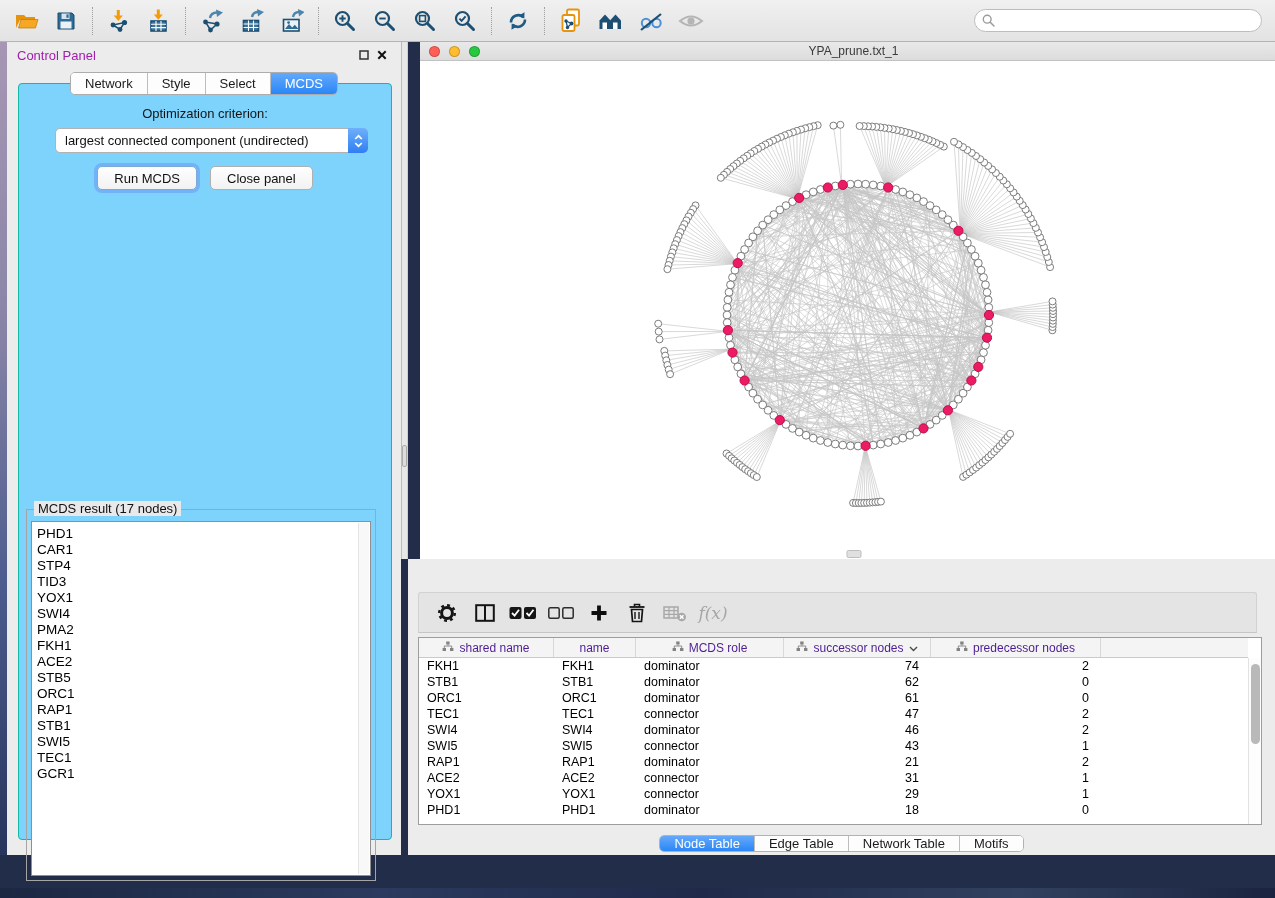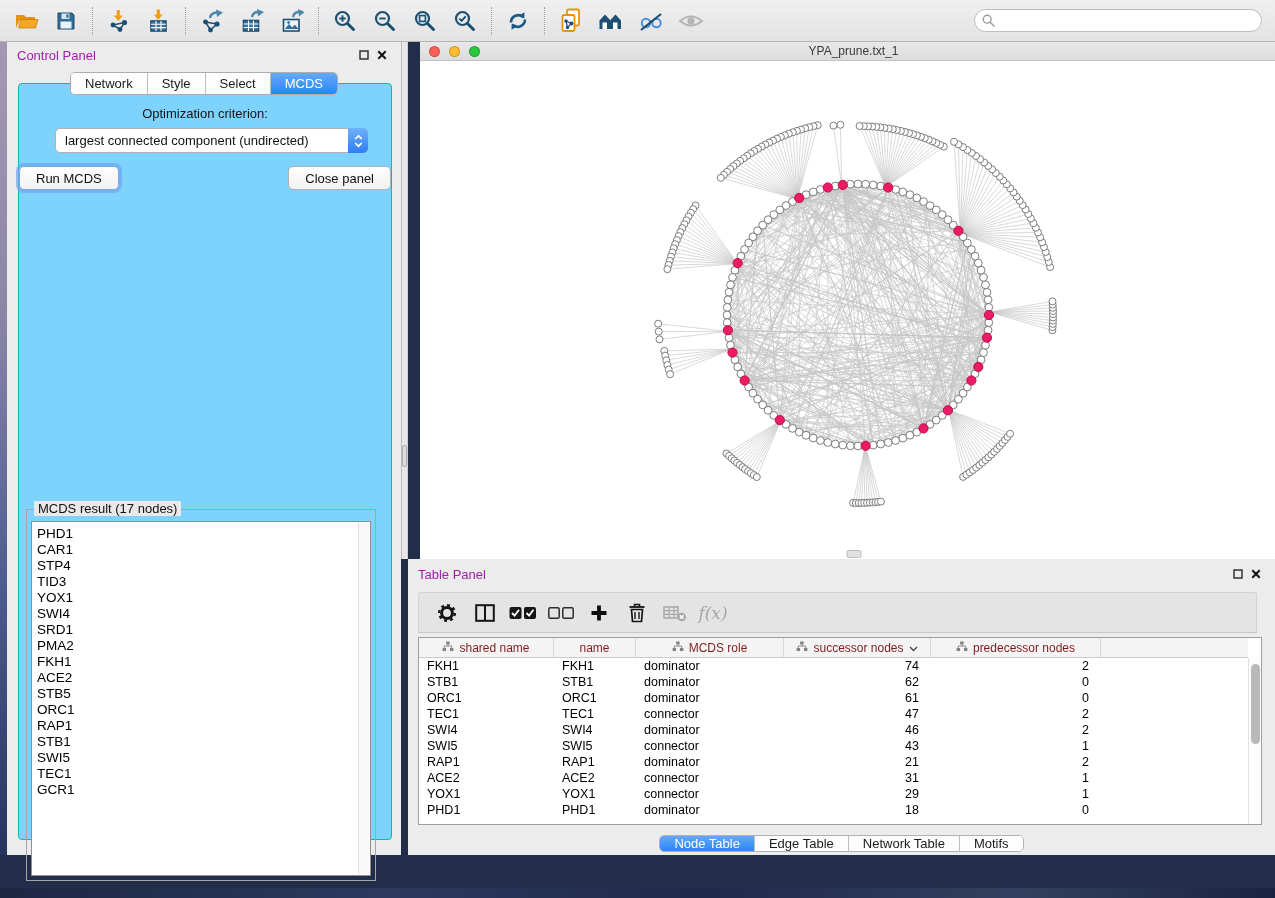--- a/index.html
+++ b/index.html
@@ -41,21 +41,21 @@
   .seg-tab.selected { background:linear-gradient(#64a9fa,#2a86f8); color:#fff; }
 
   .cp-content { position:absolute; left:3px; right:9px; top:41px; bottom:15px;
     background:#7dd3fc; border:1px solid #14b8a6; border-radius:4px;margin-left:8px; }
   .opt-label { position:absolute; top:22px; width:100%; text-align:center; font-size:13px; color:#141414; }
   .dropdown { position:absolute; left:36px; top:44px; width:313px; height:25px; background:#fff;
     border:1px solid #b2b2b2; border-radius:5px; display:flex; align-items:center; cursor:pointer; }
   .dropdown .dval { flex:1; font-size:13px; color:#111; padding-left:9px; white-space:nowrap; overflow:hidden; }
   .dd-stepper { width:20px; height:25px; margin-right:-1px; border-radius:0 5px 5px 0;
     background:linear-gradient(#6fb0fb,#2f7ef3); display:flex; align-items:center; justify-content:center; }
-  .btn-row { position:absolute; top:82px; width:100%; display:flex; justify-content:space-between; gap:13px; }
+  .btn-row { position:absolute; top:82px; width:100%; display:flex; justify-content:center; gap:13px; }
   .mac-btn { height:24px; padding:0 16px; font-size:13px; color:#111; background:linear-gradient(#fefefe,#f2f2f2);
     border:1px solid #b0b0b0; border-radius:5px; cursor:pointer; font-family:"Liberation Sans",sans-serif; }
   .mac-btn.focused { box-shadow:0 0 0 3px rgba(110,165,245,.7); border-color:#7da9d8; }
 
   .groupbox { position:absolute; left:7px; right:15px; top:425px; height:372px; border:1px solid #a5a5a5; }
   .group-legend { position:absolute; top:-9px; left:7px; background:#e9e9e9; padding:0 4px; font-size:13px; color:#111; }
   .listbox { position:absolute; left:4px; right:4px; top:11px; bottom:4px; background:#fff; border:1px solid #8f8f8f; overflow:hidden; }
   .list-inner { position:absolute; left:0; right:12px; top:1px; bottom:1px; padding:3px 0 0 5px; }
   .mcds-item { font-size:13.5px; line-height:16px; color:#000; cursor:default; }
   .list-track { position:absolute; right:1px; top:1px; bottom:1px; width:11px; background:#f8f8f8; border-left:1px solid #e4e4e4; }
@@ -83,21 +83,21 @@
   .tp-header { position:relative; height:30px; display:flex; align-items:center; padding:0 10px; }
   .tp-toolbar { position:absolute; left:10px; right:18px; top:33px; height:41px; background:#e4e4e4;
     border:1px solid #d2d2d2; border-bottom:1px solid #c6c6c6; border-radius:3px 3px 0 0;
     display:flex; align-items:center; padding-left:12px; gap:6px; }
   .tpb { min-width:32px; height:32px; border:none; background:transparent; display:flex; align-items:center; justify-content:center; cursor:pointer; }
   .fx { font-family:"DejaVu Serif", serif; font-style:italic; font-size:17px; color:#a6a6a6; }
 
   .node-table { position:absolute; left:10px; right:13px; top:78px; height:188px; background:#fff; border:1px solid #9d9d9d; }
   .thead { position:absolute; left:0; right:13px; top:0; height:20px; background:#f4f4f4;
     border-bottom:1px solid #cacaca; display:flex; }
-  .th { display:flex; align-items:center; justify-content:center; gap:5px; font-size:12px; color:#7f1d1d;
+  .th { display:flex; align-items:center; justify-content:center; gap:5px; font-size:12px; color:#4c1d95;
     border-right:1px solid #d8d8d8; height:100%; cursor:pointer; }
   .tbody { position:absolute; left:0; right:13px; top:20px; bottom:0; overflow:hidden; }
   .tr { display:flex; height:16px; cursor:default; }
   .td { font-size:12.5px; color:#000; line-height:16px; padding-left:8px; white-space:nowrap; overflow:hidden; }
   .td.num { text-align:right; padding-left:0; padding-right:12px; }
   .vscroll { position:absolute; right:0; top:20px; bottom:0; width:13px; background:#fdfdfd; border-left:1px solid #e2e2e2; }
   .vscroll .thumb { position:absolute; left:2px; top:6px; width:9px; height:80px; background:#b9b9b9; border-radius:5px; }
 
   .table-tabs { position:absolute; left:0; width:100%; top:276px; display:flex; justify-content:center; }
   .table-tabs .group { display:flex; border:1px solid #b2b2b2; border-radius:5px; overflow:hidden; background:#fff; }
@@ -304,21 +304,20 @@
       <div class="groupbox">
         <span class="group-legend">MCDS result (17 nodes)</span>
         <div class="listbox">
           <div class="list-inner">
               <div class="mcds-item">PHD1</div>
               <div class="mcds-item">CAR1</div>
               <div class="mcds-item">STP4</div>
               <div class="mcds-item">TID3</div>
               <div class="mcds-item">YOX1</div>
               <div class="mcds-item">SWI4</div>
-              <div class="mcds-item">SRD1</div>
               <div class="mcds-item">PMA2</div>
               <div class="mcds-item">FKH1</div>
               <div class="mcds-item">ACE2</div>
               <div class="mcds-item">STB5</div>
               <div class="mcds-item">ORC1</div>
               <div class="mcds-item">RAP1</div>
               <div class="mcds-item">STB1</div>
               <div class="mcds-item">SWI5</div>
               <div class="mcds-item">TEC1</div>
               <div class="mcds-item">GCR1</div>
@@ -610,34 +609,20 @@
           <circle cx="359.8" cy="359.1" r="4.6" fill="#ed1a64" stroke="#bd0f4e" stroke-width="1"></circle>
           <circle cx="324.6" cy="319.5" r="4.6" fill="#ed1a64" stroke="#bd0f4e" stroke-width="1"></circle>
           <circle cx="312.5" cy="291.6" r="4.6" fill="#ed1a64" stroke="#bd0f4e" stroke-width="1"></circle>
           <circle cx="307.9" cy="269.2" r="4.6" fill="#ed1a64" stroke="#bd0f4e" stroke-width="1"></circle>
         </svg>
       <div class="split-grip"></div>
     </div>
   </div>
 
   <div class="table-panel">
-    <div class="tp-header">
-      <span class="panel-title">Table Panel</span>
-      <span class="hspace" style="flex:1"></span>
-      <button class="mini-btn">
-          <svg width="10" height="10" viewBox="0 0 10 10">
-            <rect x="1" y="1" width="8" height="8" fill="none" stroke="#333" stroke-width="1.5"></rect>
-          </svg>
-        </button>
-      <button class="mini-btn">
-          <svg width="10" height="10" viewBox="0 0 10 10">
-            <path d="M1.3 1.3 L8.7 8.7 M8.7 1.3 L1.3 8.7" stroke="#111" stroke-width="2"></path>
-          </svg>
-        </button>
-    </div>
     <div class="tp-toolbar">
       <button class="tpb">
         <svg width="22" height="22" viewBox="0 0 22 22">
             <circle cx="11" cy="11" r="5.4" fill="none" stroke="#141414" stroke-width="3"></circle>
             <circle cx="11" cy="11" r="7.8" fill="none" stroke="#141414" stroke-width="2.4" stroke-dasharray="2.9 3.2"></circle>
           </svg>
       </button>
       <button class="tpb">
         <svg width="20" height="18" viewBox="0 0 20 18">
             <rect x="1.2" y="1.2" width="17.6" height="15.6" fill="none" stroke="#141414" stroke-width="2"></rect>

